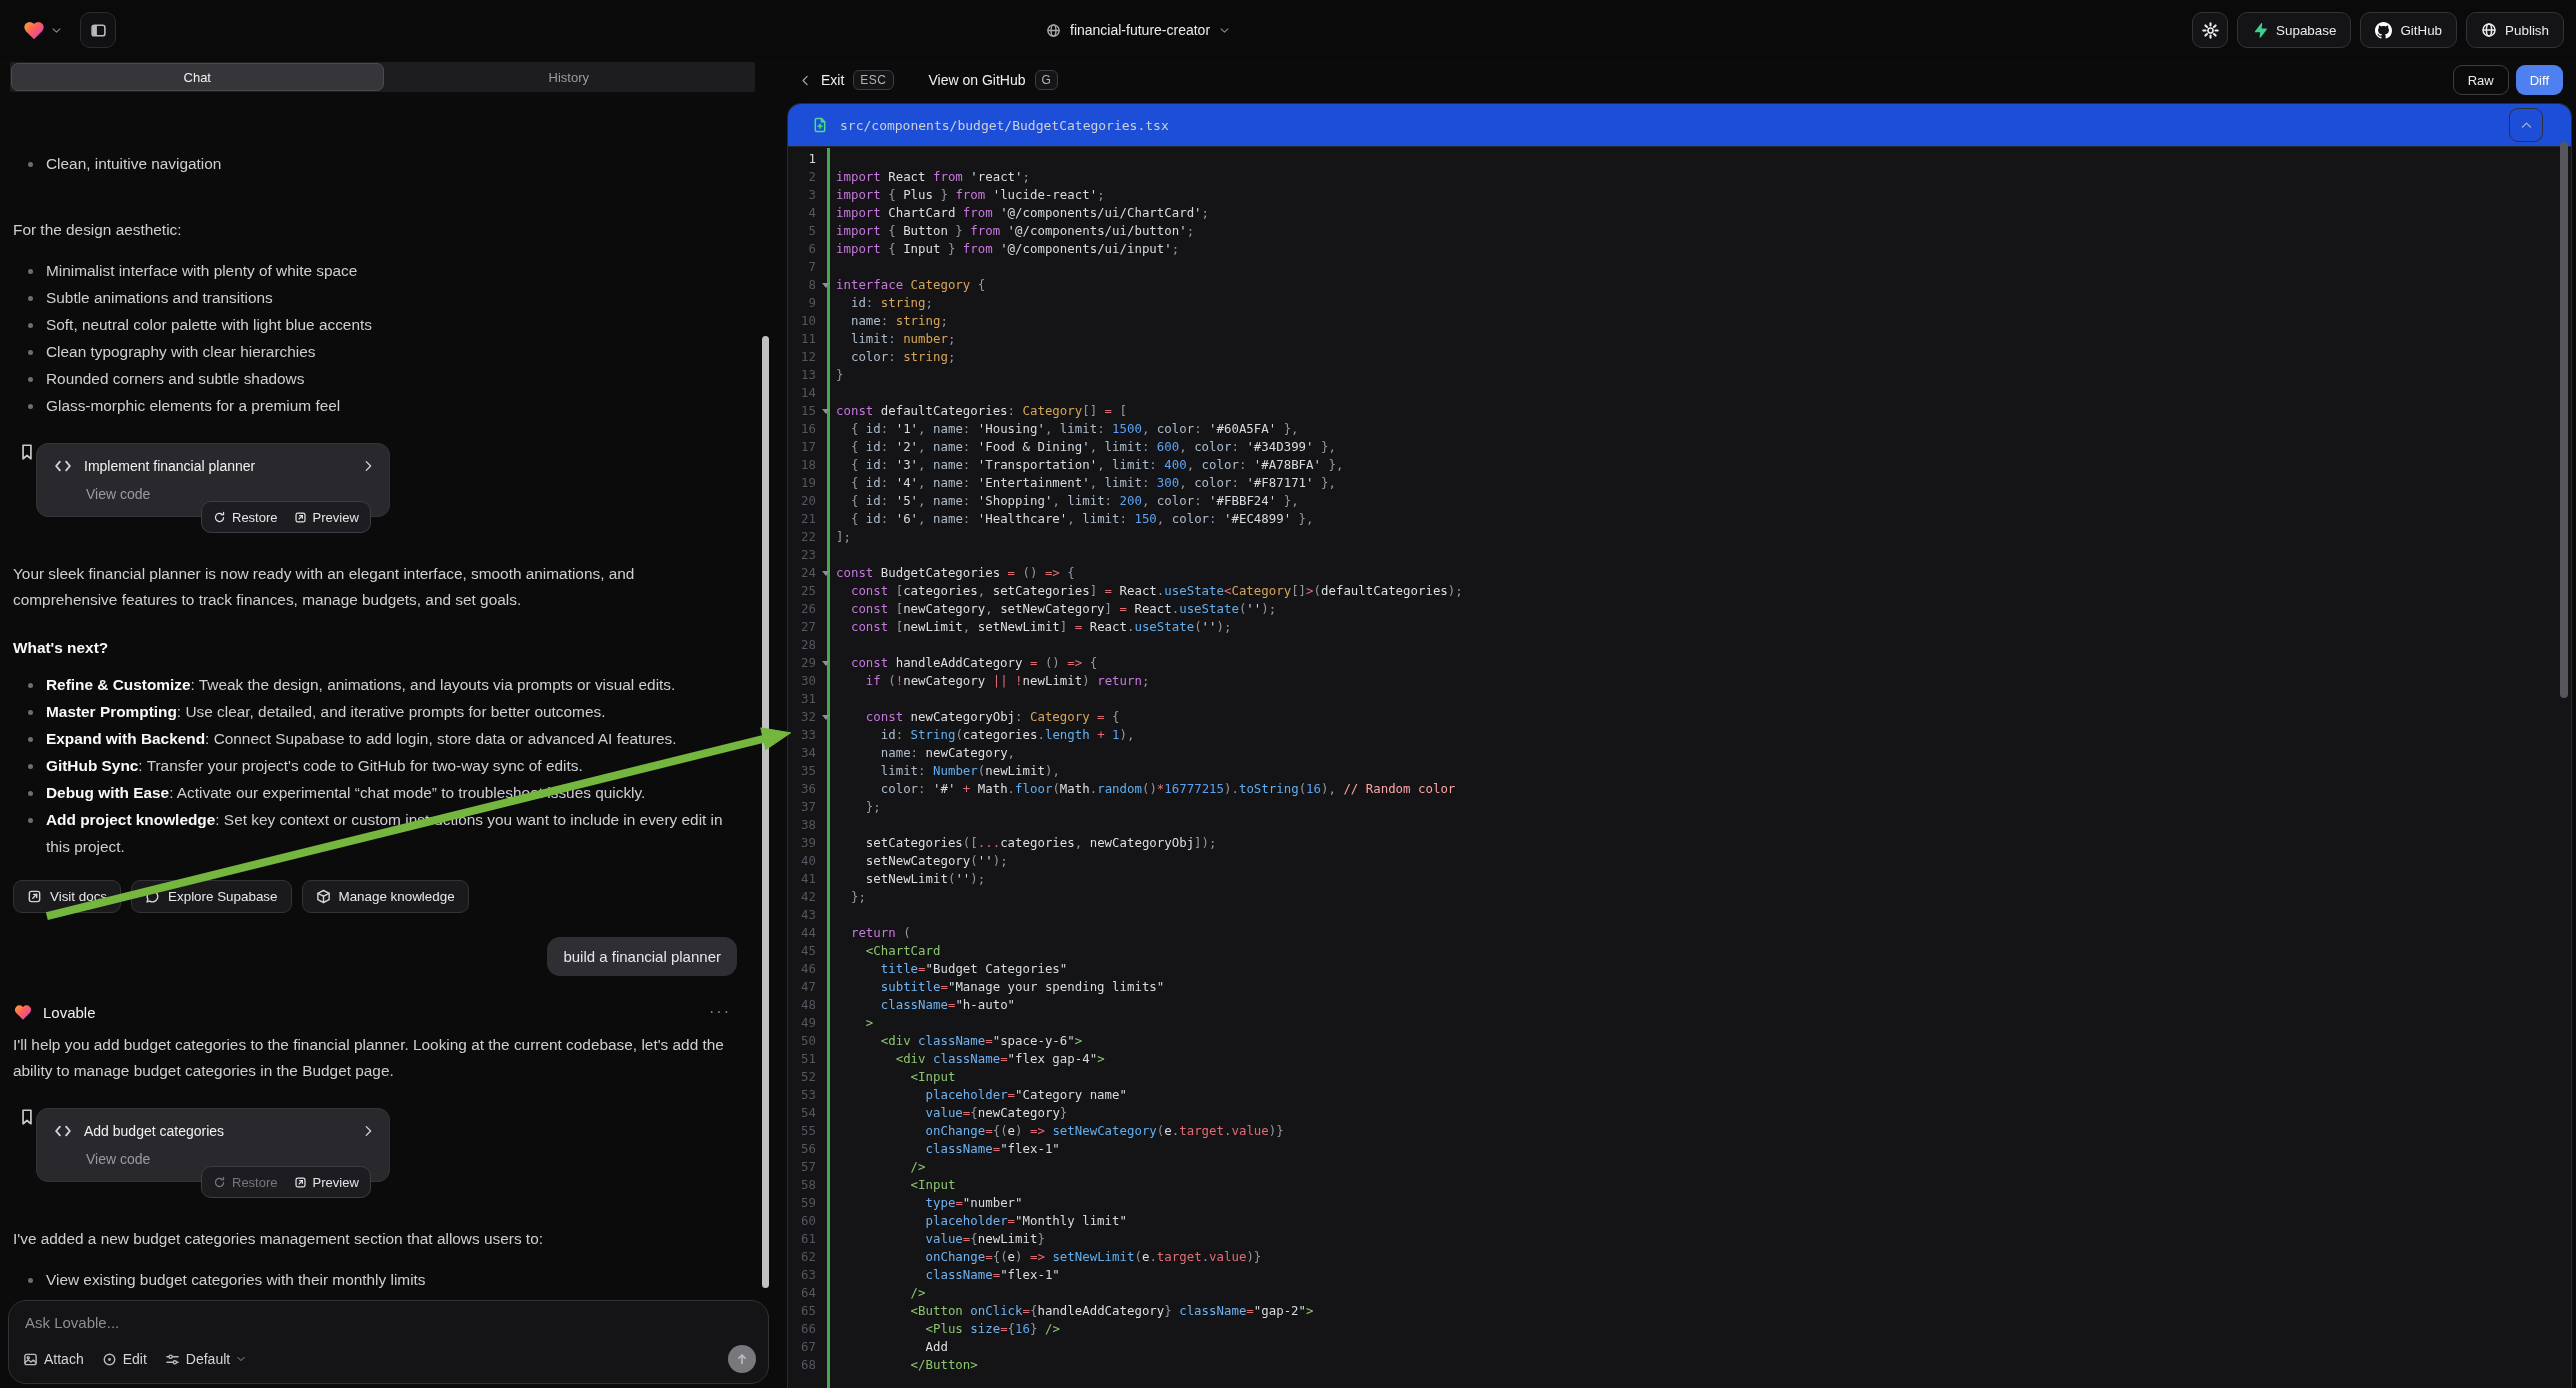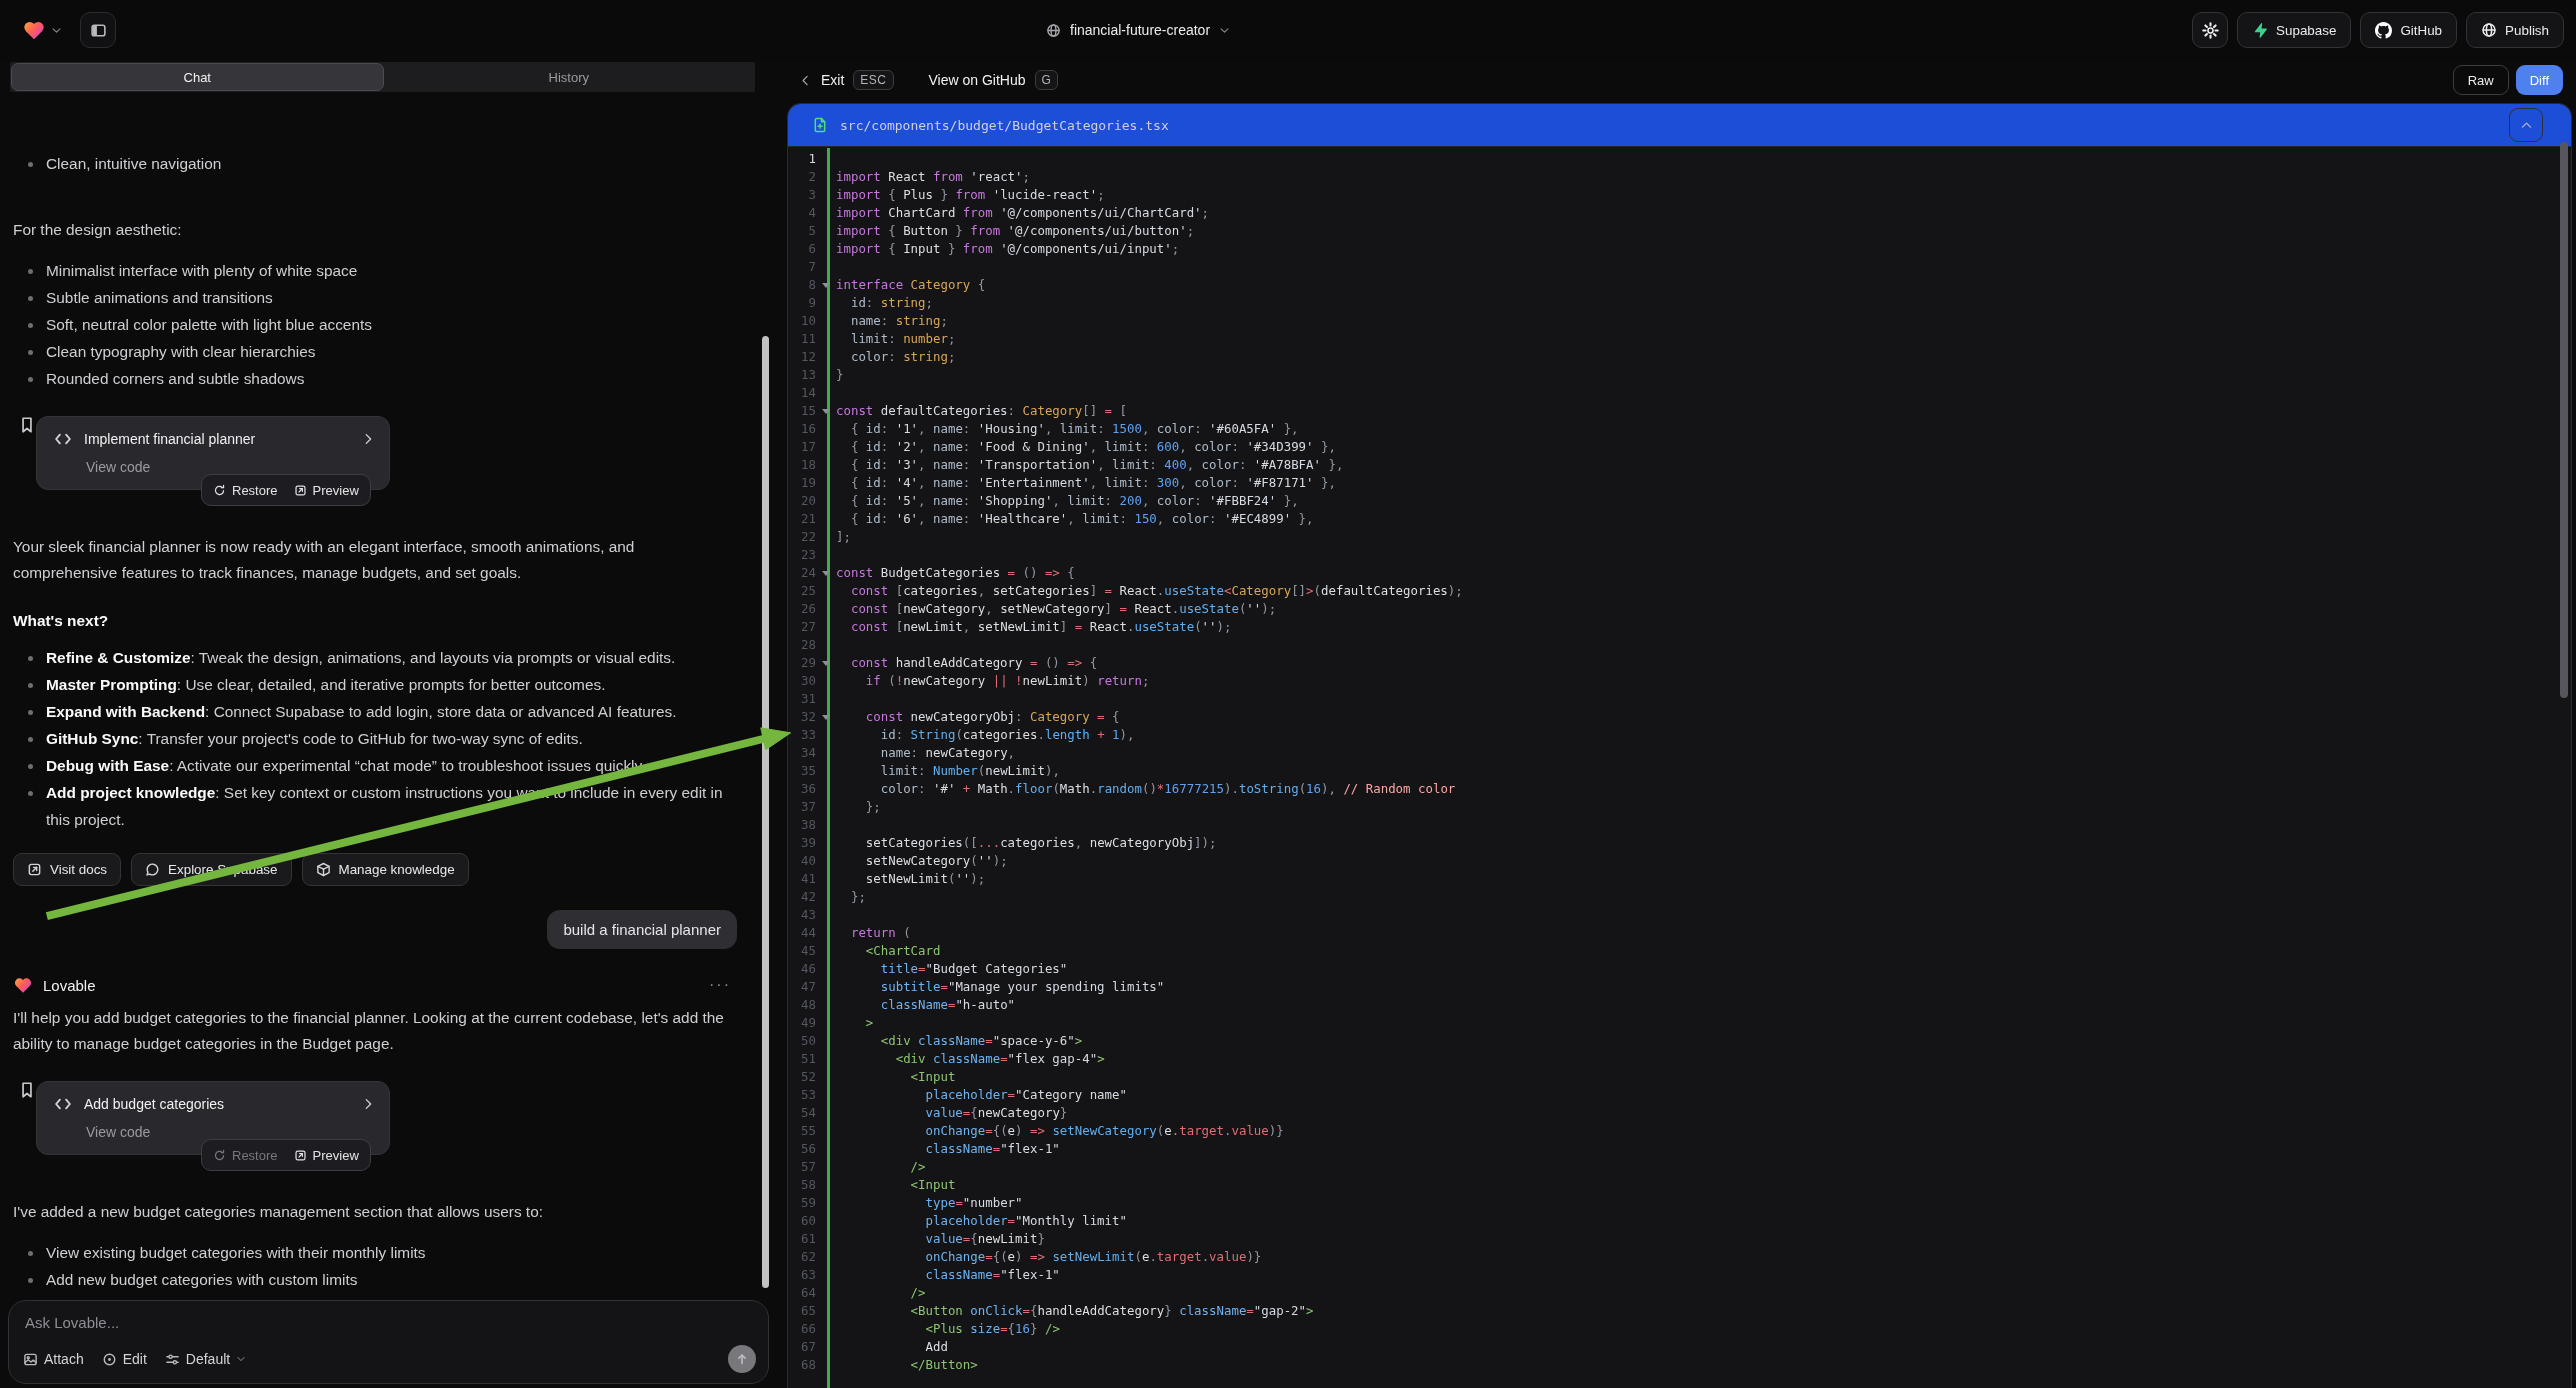--- a/index.html
+++ b/index.html
@@ -214,20 +214,21 @@
         <ul class="blist first">
           <li>Clean, intuitive navigation</li>
         </ul>
         <div class="para">For the design aesthetic:</div>
         <ul class="blist">
           <li>Minimalist interface with plenty of white space</li>
           <li>Subtle animations and transitions</li>
           <li>Soft, neutral color palette with light blue accents</li>
           <li>Clean typography with clear hierarchies</li>
           <li>Rounded corners and subtle shadows</li>
+          <li>Glass-morphic elements for a premium feel</li>
         </ul>
         <div class="vc-row">
           <span class="icon" style="width: 18px; height: 18px; color: rgb(201, 201, 206);">
             <svg width="100%" height="100%" viewBox="0 0 16 16" fill="none" stroke="currentColor" stroke-width="1.5" stroke-linecap="round" stroke-linejoin="round">
               <path d="M4.5 2h7v12l-3.5-2.9L4.5 14z"></path>
             </svg>
           </span>
           <div class="vcard">
             <div class="vc-top">
               <span class="icon vc-code" style="width: 20px; height: 20px; color: rgb(212, 212, 216);">

